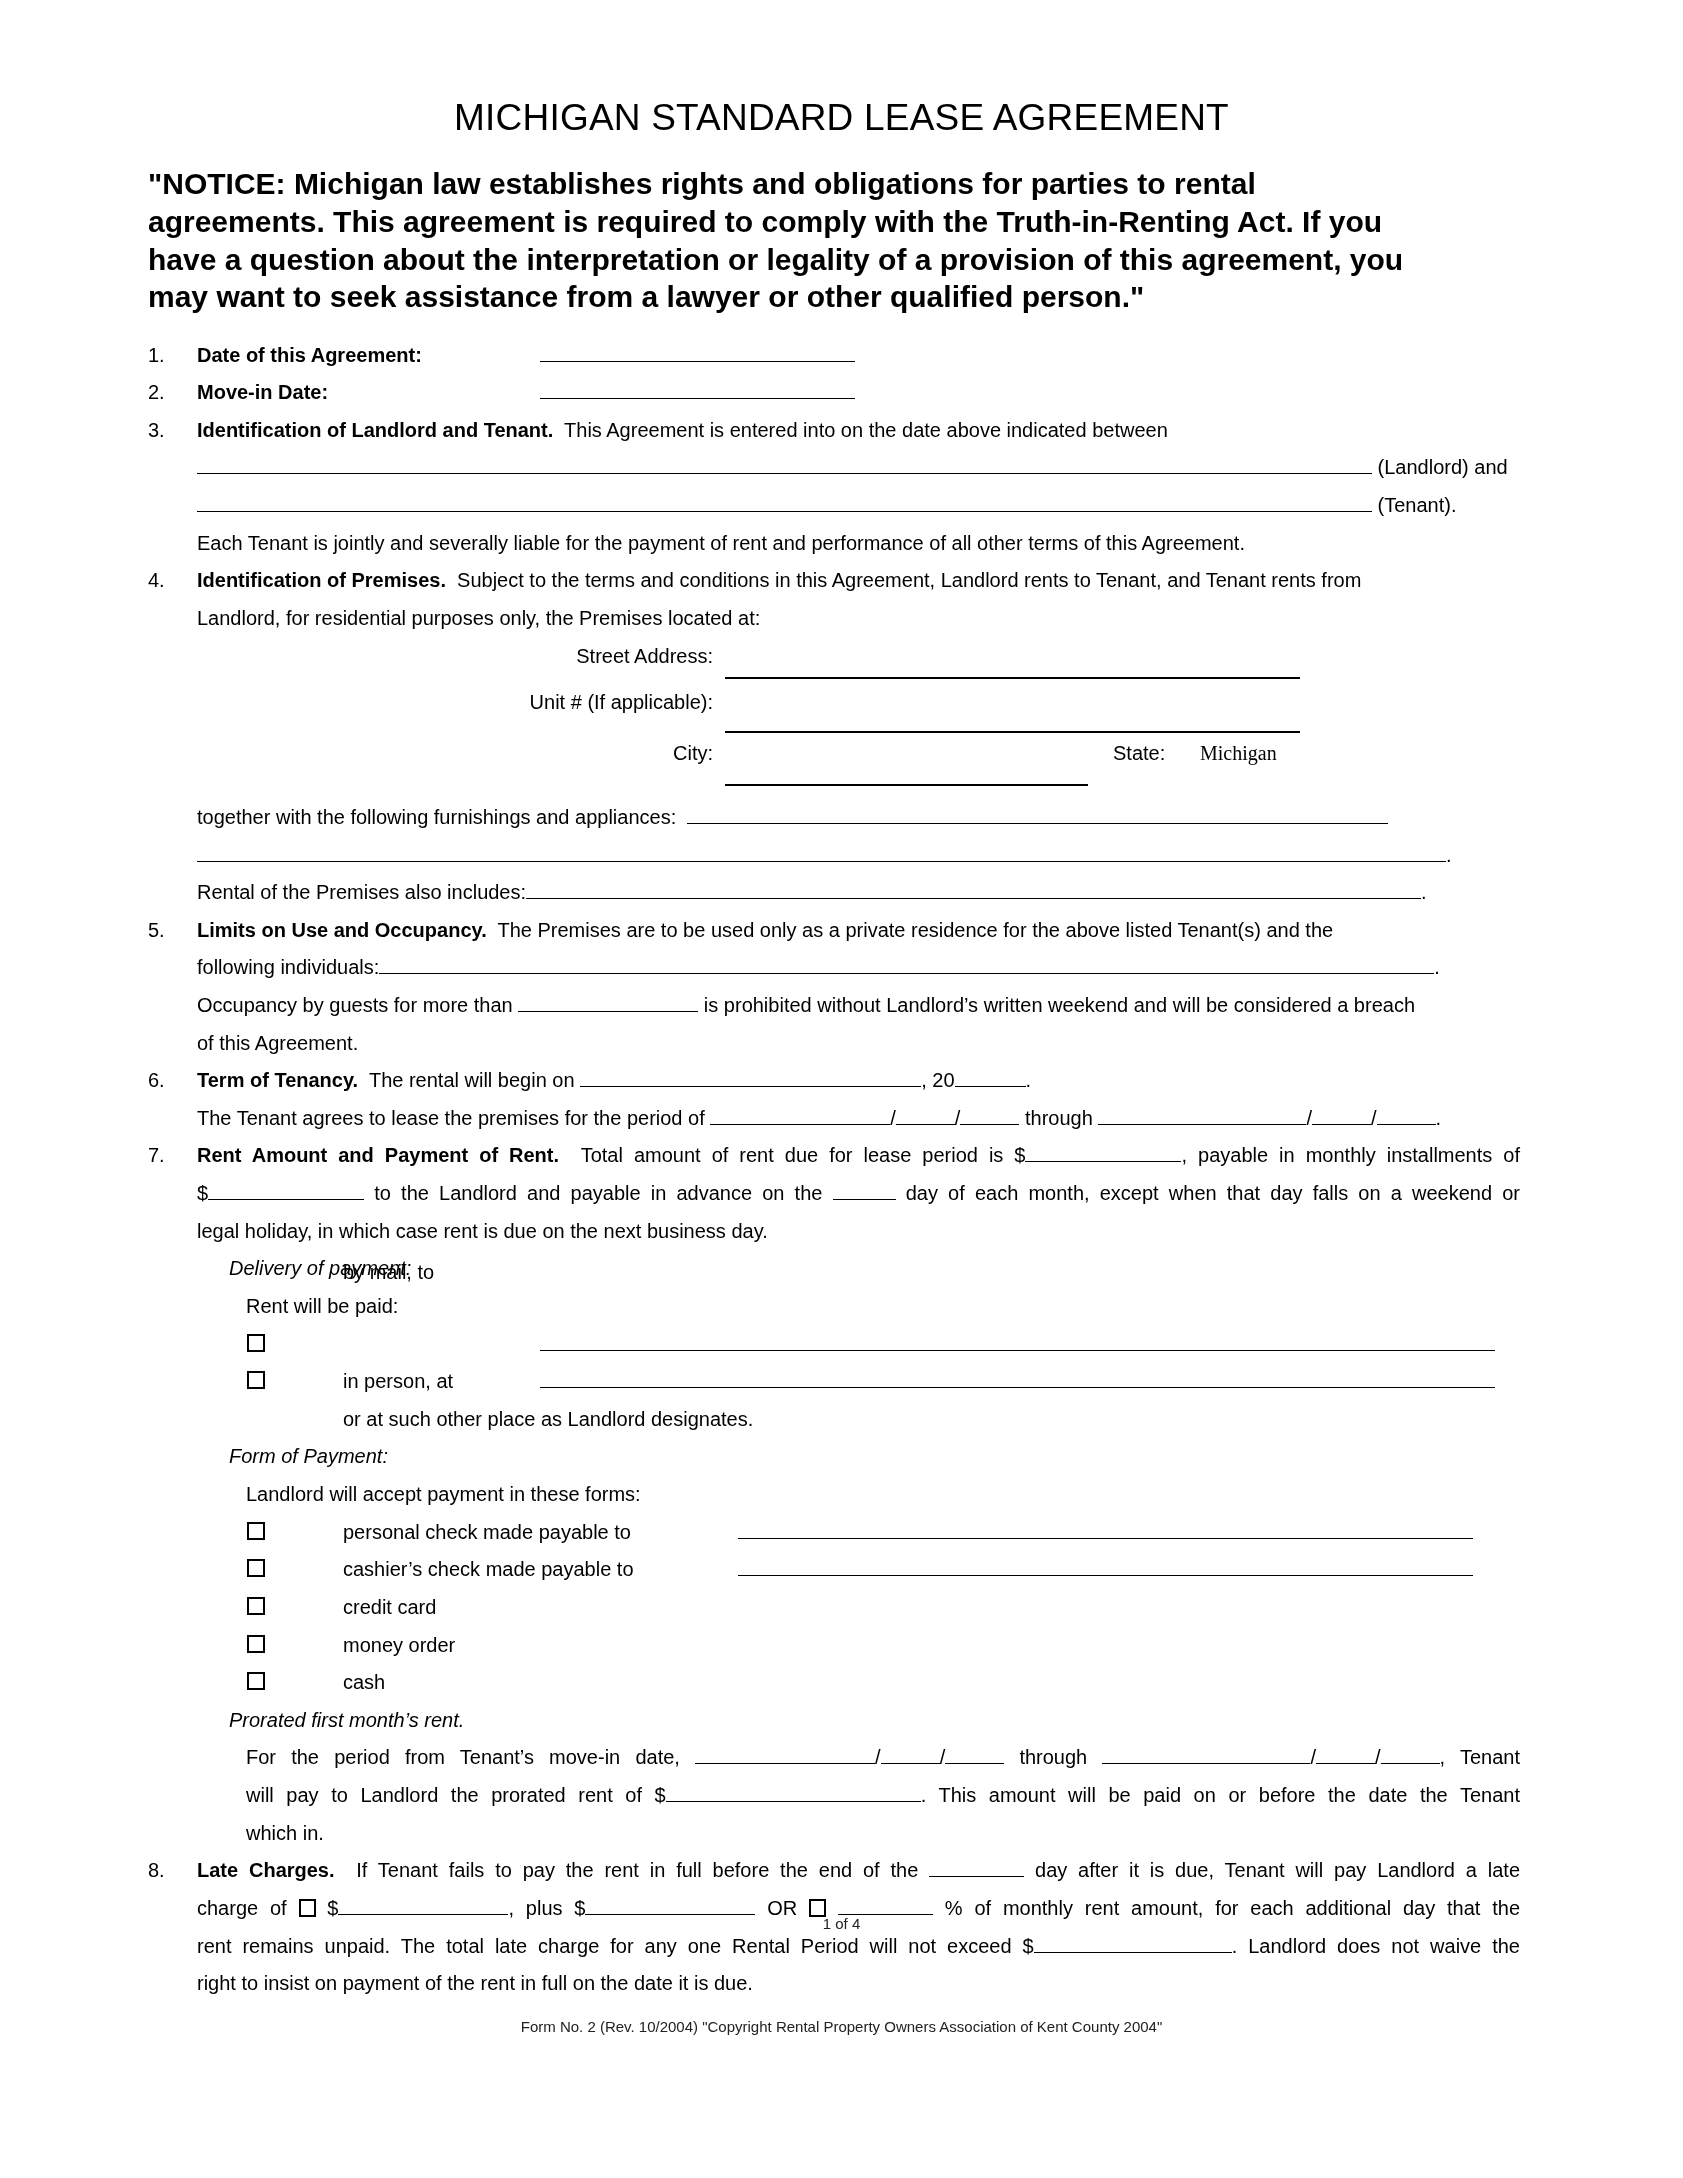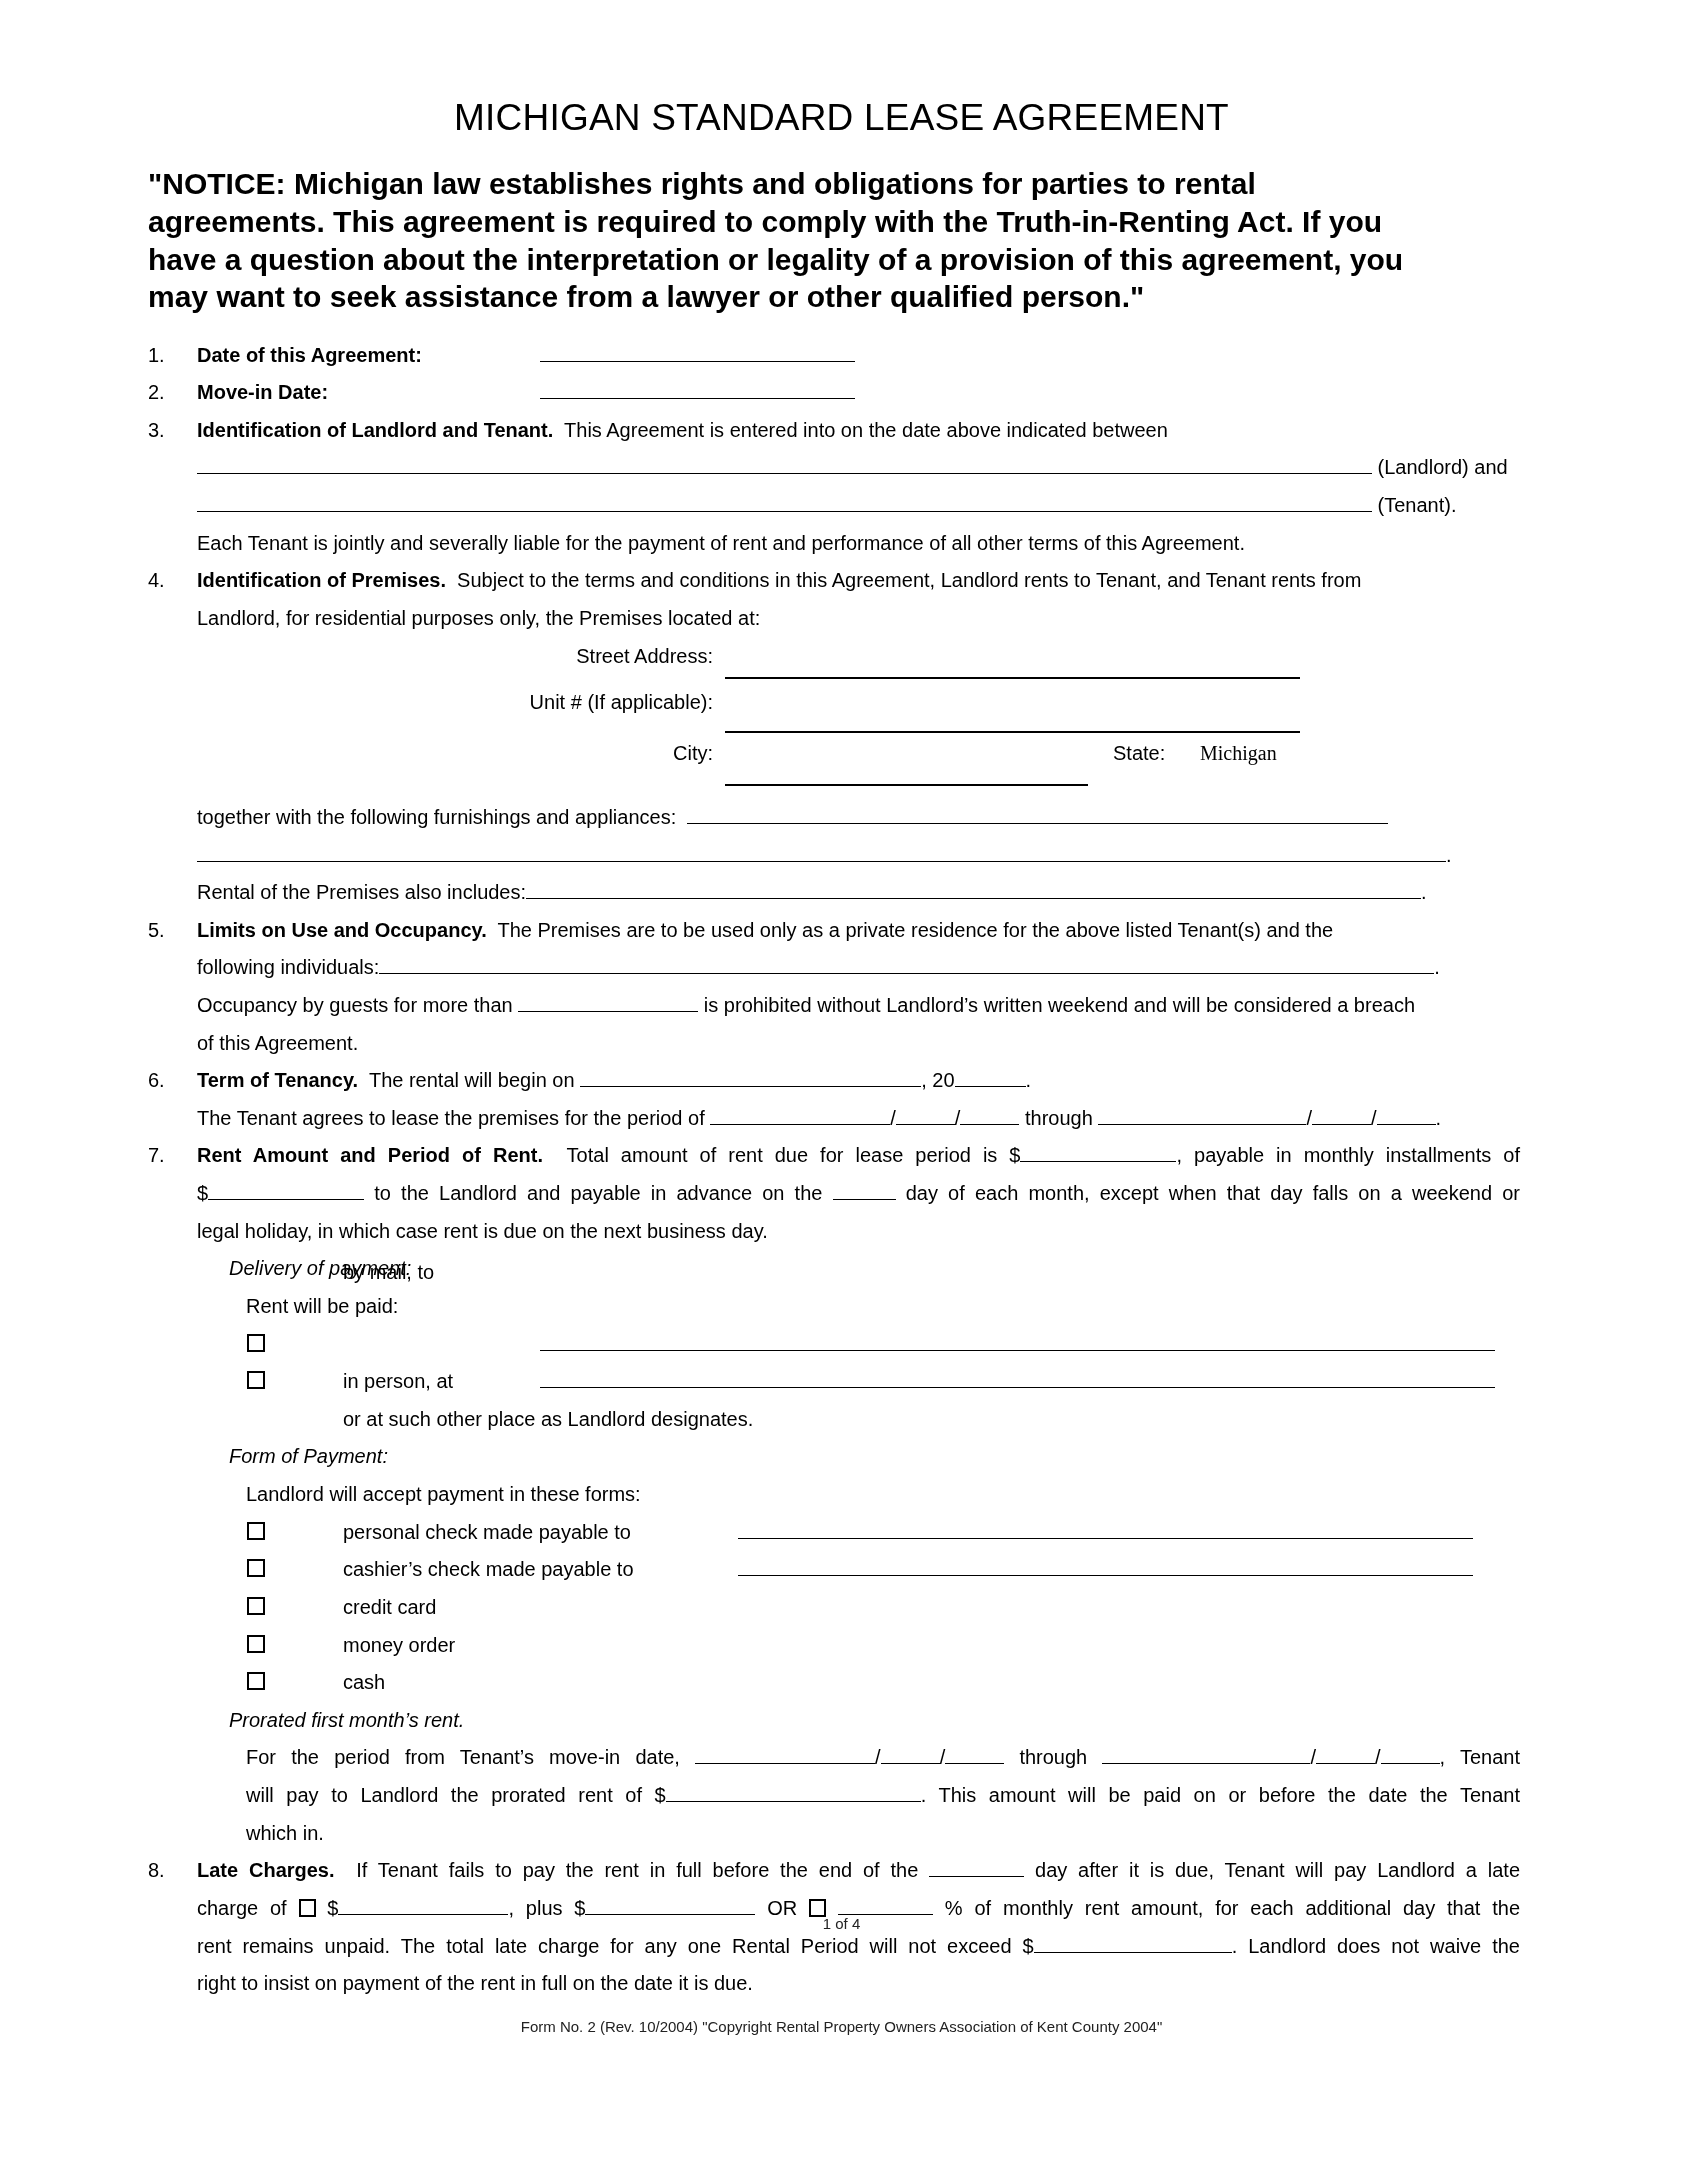--- a/index.html
+++ b/index.html
@@ -62,21 +62,21 @@
 <div class="abs row" style="left:197px; top:918px;"><b>Limits on Use and Occupancy.</b>&nbsp; <span>The Premises are to be used only as a private residence for the above listed Tenant(s) and the</span></div>
 <div class="abs row" style="left:197px; top:955px;"><span>following individuals:</span><span class="uline" style="width:1055px;"></span><span>.</span></div>
 <div class="abs row" style="left:197px; top:993px;"><span>Occupancy by guests for more than</span> <span class="uline" style="width:180px;"></span> <span>is prohibited without Landlord’s written weekend and will be considered a breach</span></div>
 <div class="abs row" style="left:197px; top:1031px;">of this Agreement.</div>
 
 <div class="abs row num" style="top:1068px;">6.</div>
 <div class="abs row" style="left:197px; top:1068px;"><b>Term of Tenancy.</b>&nbsp; <span>The rental will begin on</span> <span class="uline" style="width:341px;"></span><span>, 20</span><span class="uline" style="width:71px;"></span><span>.</span></div>
 <div class="abs row" style="left:197px; top:1106px;"><span>The Tenant agrees to lease the premises for the period of</span> <span class="uline" style="width:180px;"></span><span>/</span><span class="uline" style="width:59px;"></span><span>/</span><span class="uline" style="width:59px;"></span> <span>through</span> <span class="uline" style="width:208px;"></span><span>/</span><span class="uline" style="width:59px;"></span><span>/</span><span class="uline" style="width:59px;"></span><span>.</span></div>
 
 <div class="abs row num" style="top:1143px;">7.</div>
-<div class="abs row just" style="left:197px; width:1323px; top:1143px;"><b>Rent Amount and Period of Rent.</b>&nbsp; <span>Total amount of rent due for lease period is $</span><span class="uline" style="width:156px;"></span><span>, payable in monthly installments of</span></div>
+<div class="abs row just" style="left:197px; width:1323px; top:1143px;"><b>Rent Amount and Payment of Rent.</b>&nbsp; <span>Total amount of rent due for lease period is $</span><span class="uline" style="width:156px;"></span><span>, payable in monthly installments of</span></div>
 <div class="abs row just" style="left:197px; width:1323px; top:1181px;"><span>$</span><span class="uline" style="width:156px;"></span> <span>to the Landlord and payable in advance on the</span> <span class="uline" style="width:63px;"></span> <span>day of each month, except when that day falls on a weekend or</span></div>
 <div class="abs row" style="left:197px; top:1219px;">legal holiday, in which case rent is due on the next business day.</div>
 <div class="abs row" style="left:197px; top:1256px;"><i>Delivery of payment:</i></div>
 <div class="abs row" style="left:246px; top:1294px;">Rent will be paid:</div>
 <div class="cb" style="left:247px; top:1334px;"></div>
 <div class="abs row" style="left:343px; top:1260px;">by mail, to</div>
 <div class="abs row" style="left:540px; top:1332px;"><span class="uline" style="width:955px;"></span></div>
 <div class="cb" style="left:247px; top:1371px;"></div>
 <div class="abs row" style="left:343px; top:1369px;">in person, at</div>
 <div class="abs row" style="left:540px; top:1369px;"><span class="uline" style="width:955px;"></span></div>

